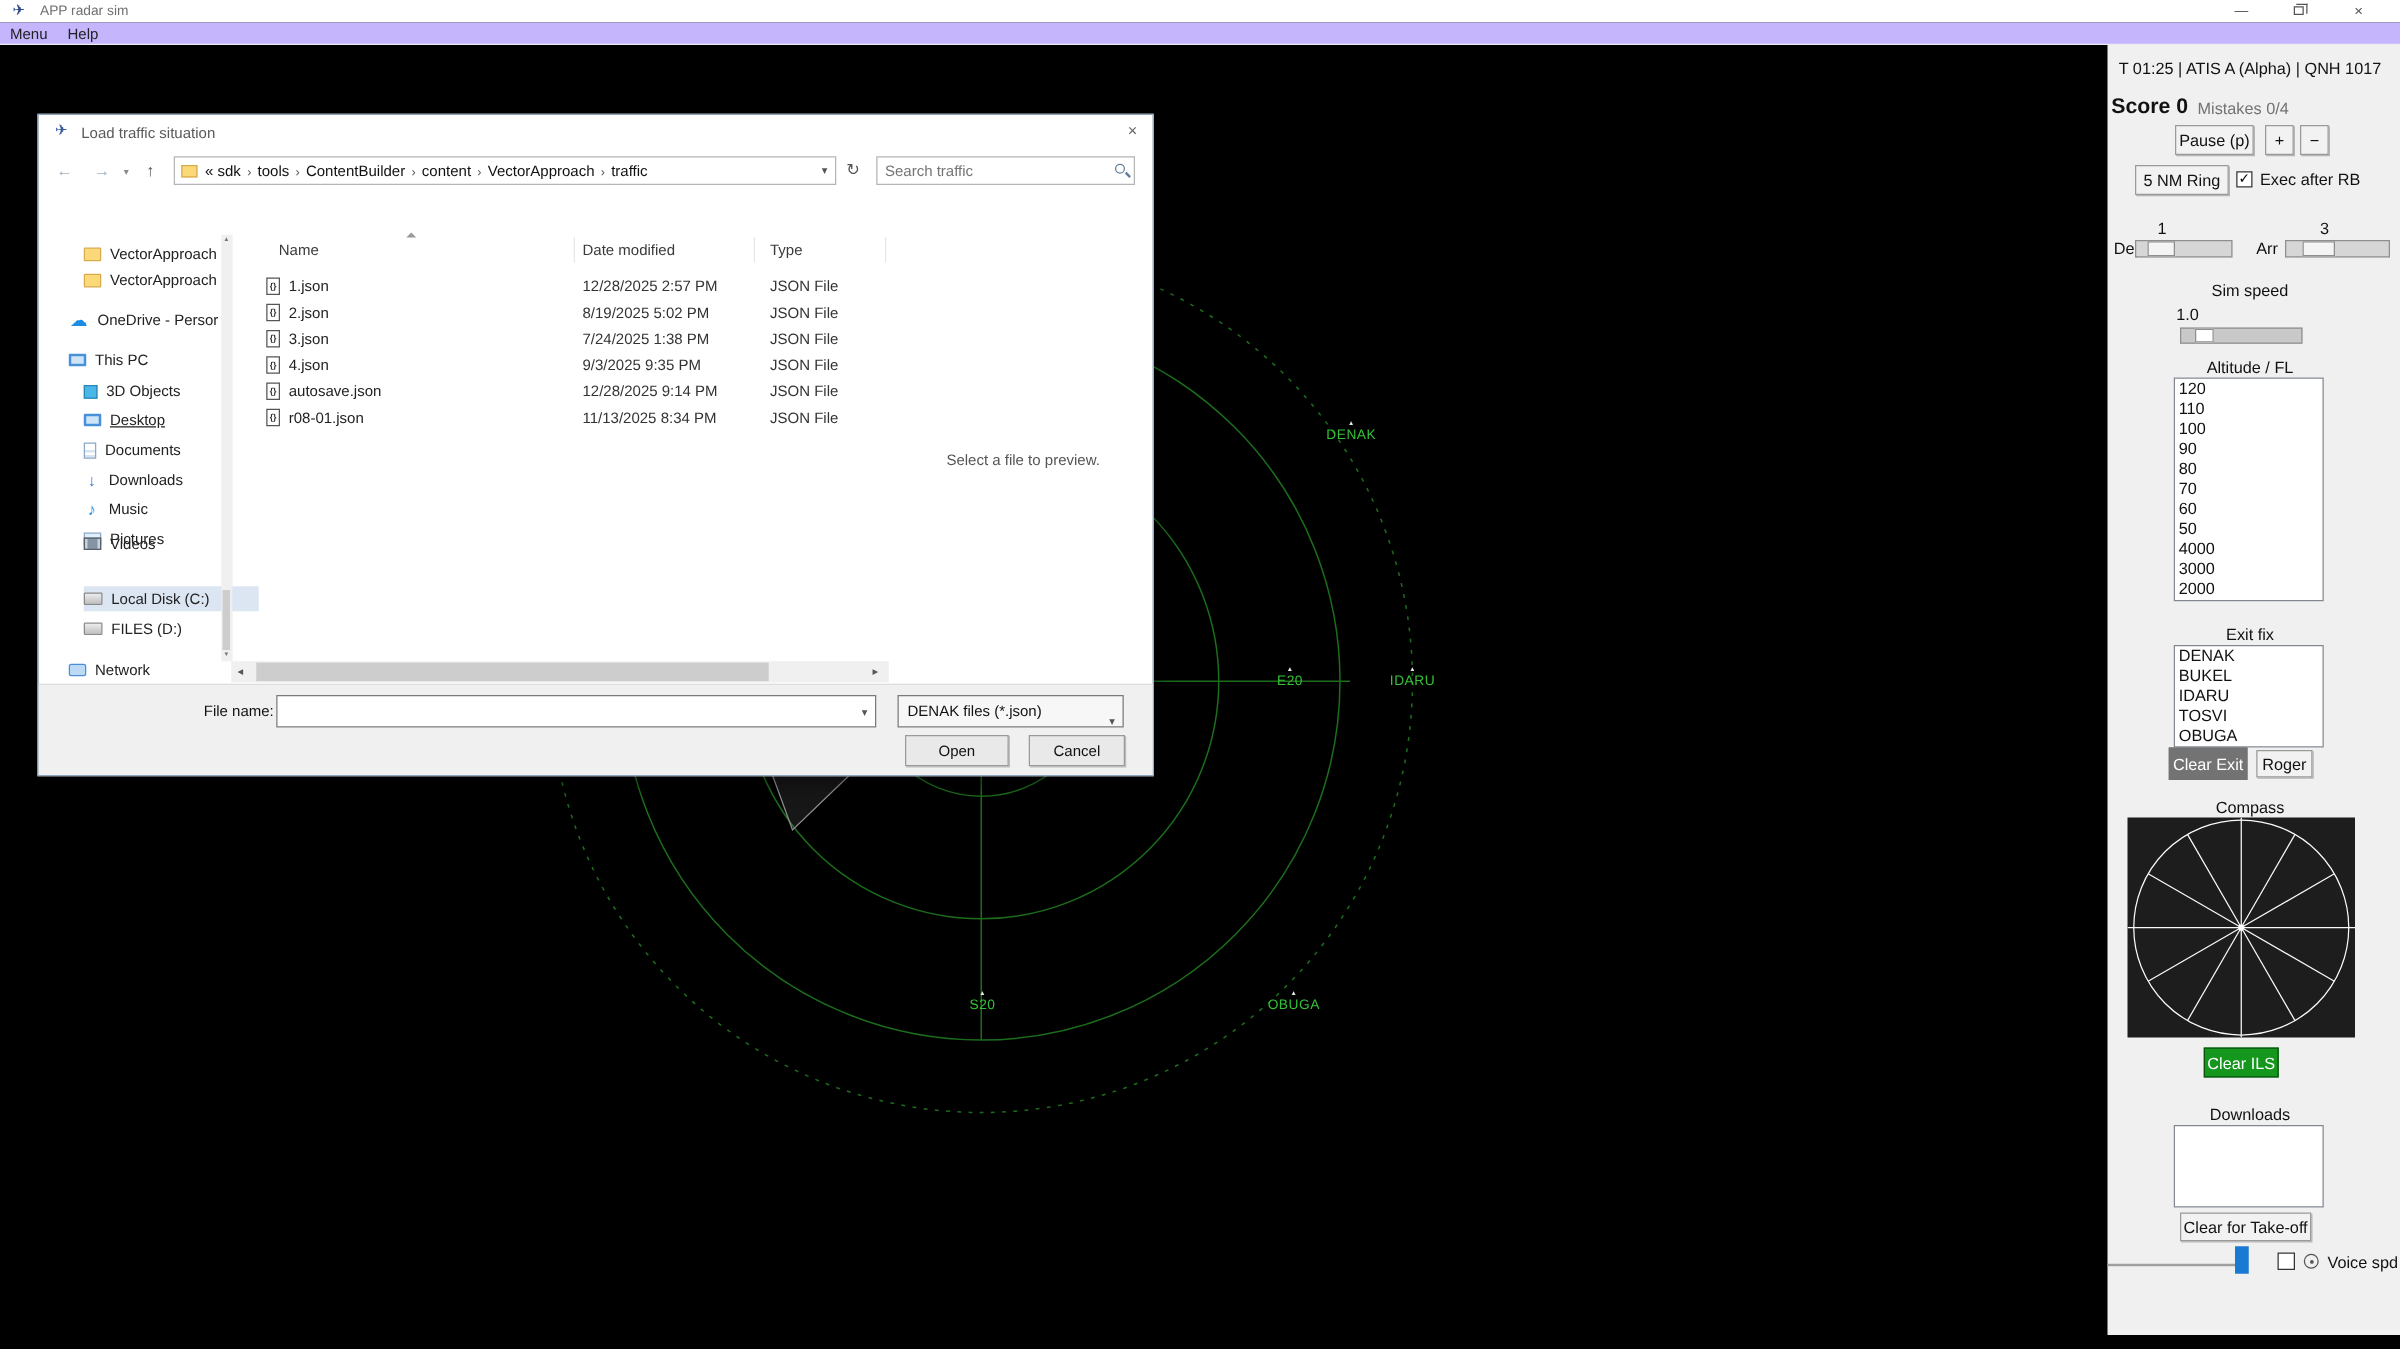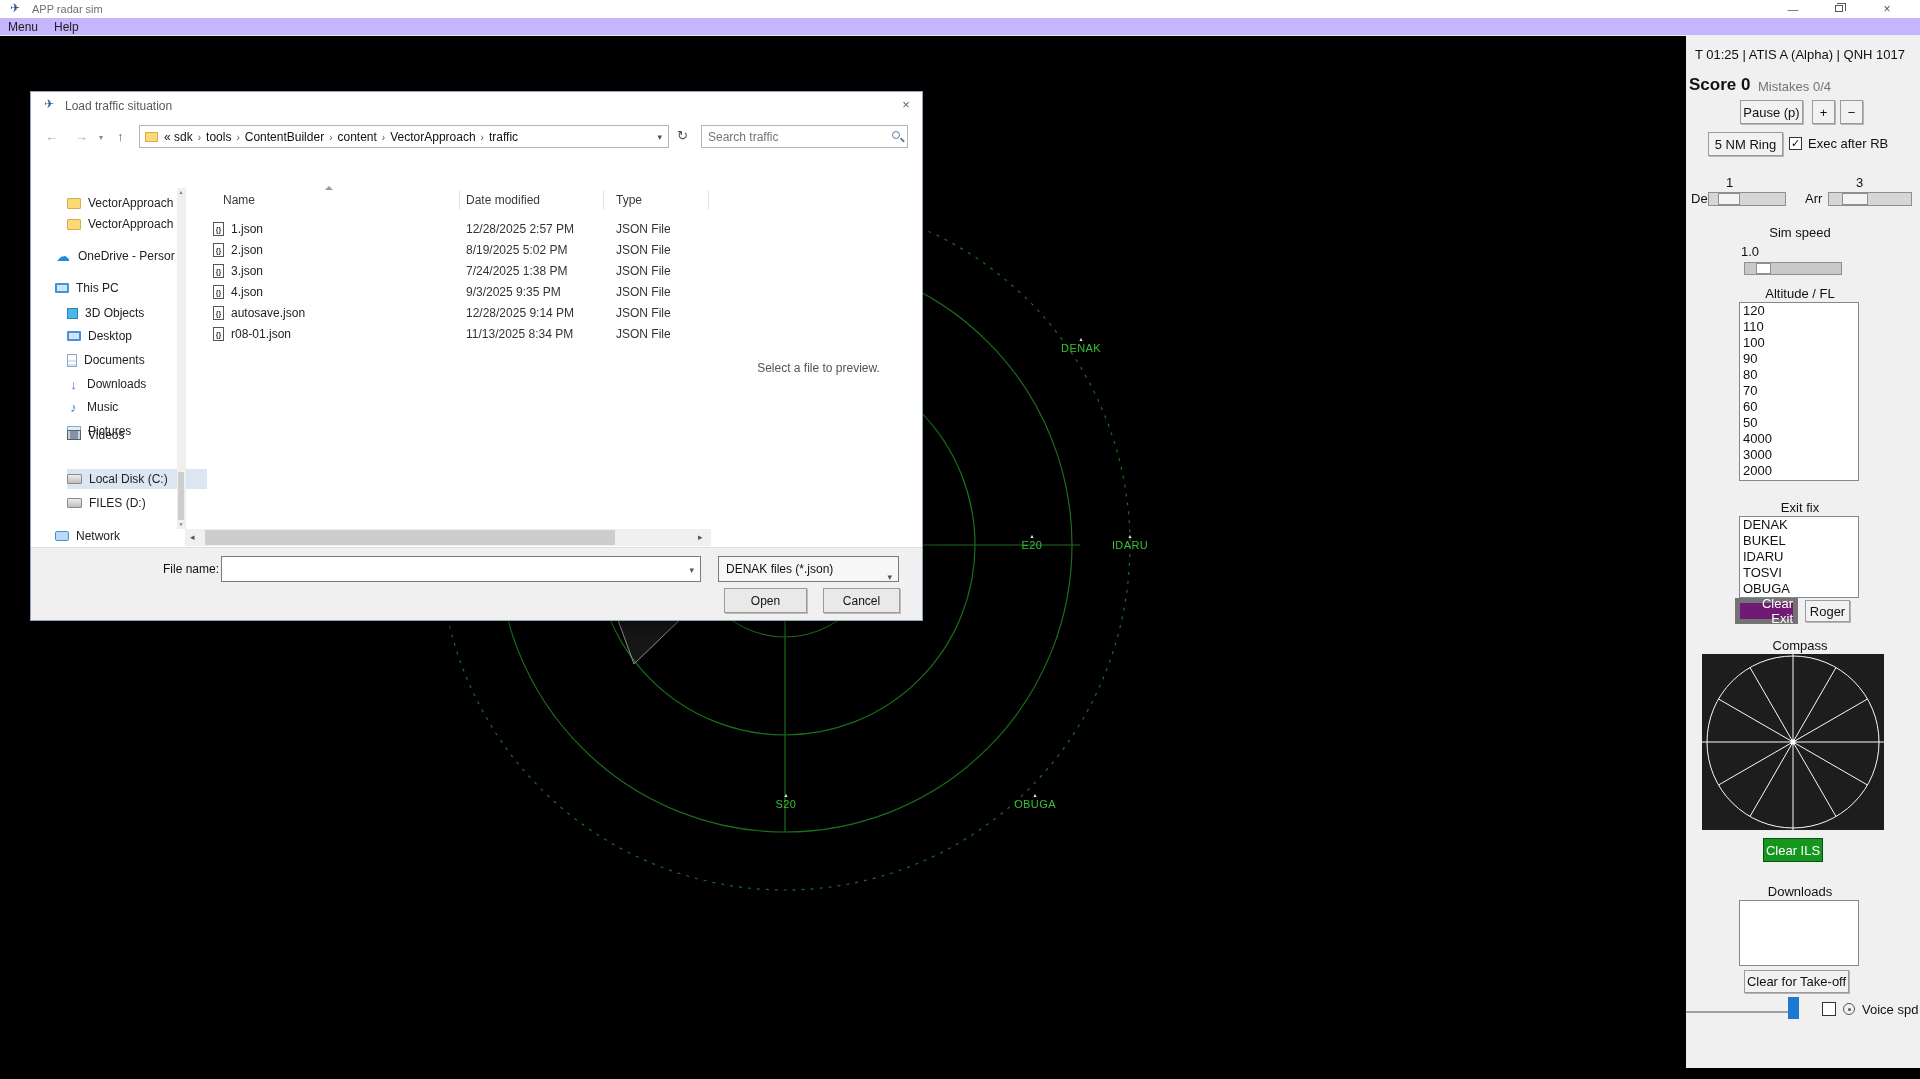--- a/index.html
+++ b/index.html
@@ -25,27 +25,27 @@
   .fix .lb { display:block; color:#35c035; font-size:11px; line-height:12px; letter-spacing:0.4px; }
 
   
   .panel { position:absolute; left:1686px; top:36px; width:234px; height:1032px; background:#f0f0f0; z-index:2; font-size:13px; }
   .p-abs { position:absolute; }
   .p-center { left:0; width:228px; text-align:center; }
   .status { top:11px; font-size:13px; color:#111; }
   .score { left:3px; top:39px; font-size:17px; font-weight:bold; }
   .mistakes { left:72px; top:43px; font-size:13px; color:#737373; }
   .btn { background:#f2f2f2; border:1px solid #9a9a9a; box-shadow:1px 1px 0 #b5b5b5; font-size:13px; color:#111;
-         display:flex; align-items:center; justify-content:center; font-family:inherit;text-align:right; }
+         display:flex; align-items:center; justify-content:center; font-family:inherit; }
   .chk { width:13px; height:13px; background:#fff; border:1px solid #333; font-size:11px; line-height:11px; text-align:center; color:#000; }
   .track { background:#d6d6d6; border:1px solid #8f8f8f; position:absolute; }
   .thumb { position:absolute; background:#f4f4f4; border:1px solid #8f8f8f; }
   .listbox { position:absolute; background:#fff; border:1px solid #828790; overflow:hidden; }
   .listbox .li { font-size:13px; line-height:16px; padding-left:3px; }
-  .blue-btn { background:#701a75; color:#fff; border:5px solid #737373; box-shadow:none; }
+  .blue-btn { background:#737373; color:#fff; border:2px solid #737373; box-shadow:none; }
   .green-btn { background:#15961d; color:#fff; border:1px solid #0a5110; box-shadow:none; }
   .compass-box { position:absolute; left:16px; top:618px; width:182px; height:176px; background:#1d1d1d; }
   .vol-track { position:absolute; left:0; top:975px; width:103px; height:2px; background:#9f9f9f; }
   .vol-thumb { position:absolute; left:102px; top:961px; width:11px; height:22px; background:#1a7ad1; }
   .speaker { position:absolute; left:157px; top:967px; width:12px; height:12px; border:1px solid #555; border-radius:50%; }
   .speaker::before { content:""; position:absolute; left:4px; top:4px; width:3px; height:3px; background:#555; border-radius:50%; }
 
   
   .dialog { position:absolute; left:30px; top:91px; width:893px; height:530px; background:#fff; border:1px solid #8ea4bd;
             box-shadow:0 4px 18px rgba(0,0,0,0.55); z-index:10; font-size:12px; }
@@ -294,21 +294,21 @@
         <span>OneDrive - Persor</span>
       </div>
       <div class="nav-item" style="top: 186px; left: 24px;">
         <span class="nav-ic i-monitor"></span>
         <span>This PC</span>
       </div>
       <div class="nav-item" style="top: 211px; left: 36px;">
         <span class="nav-ic i-cube"></span>
         <span>3D Objects</span>
       </div>
-      <div class="nav-item" style="top: 234px; left: 36px;">
+      <div class="nav-item" style="top: 234px; left: 36px; text-decoration: underline;">
         <span class="nav-ic i-monitor"></span>
         <span>Desktop</span>
       </div>
       <div class="nav-item" style="top: 258px; left: 36px;">
         <span class="nav-ic i-doc"></span>
         <span>Documents</span>
       </div>
       <div class="nav-item" style="top: 282px; left: 36px;">
         <span class="nav-ic i-down">↓</span>
         <span>Downloads</span>

